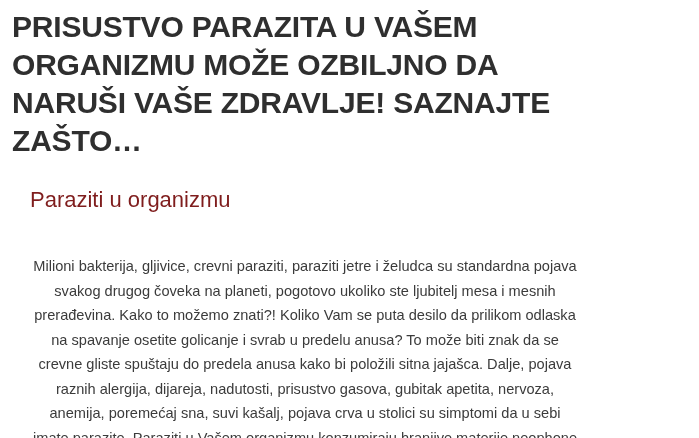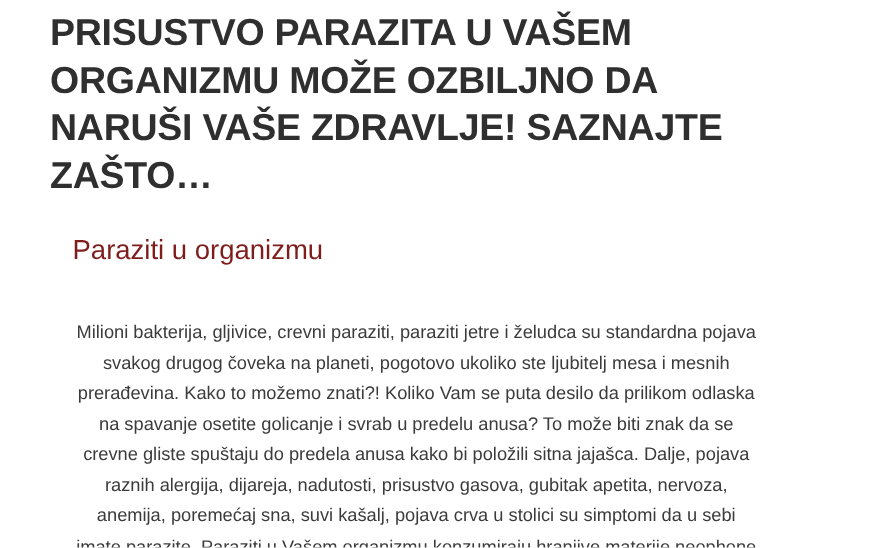--- a/index.html
+++ b/index.html
@@ -12,21 +12,20 @@
     background: #ffffff;
     font-family: "Liberation Sans", sans-serif;
     color: #333333;
     overflow: hidden;
   }
   .page {
     position: relative;
     width: 610px;
     height: 438px;
     box-sizing: border-box;
-    margin-left: 28px;
   }
   .headline {
     margin: 0;
     padding: 8px 12px 0 12px;
     font-family: "Liberation Sans", sans-serif;
     font-size: 30px;
     line-height: 38px;
     font-weight: bold;
     letter-spacing: -0.2px;
     color: #2f2f2f;

